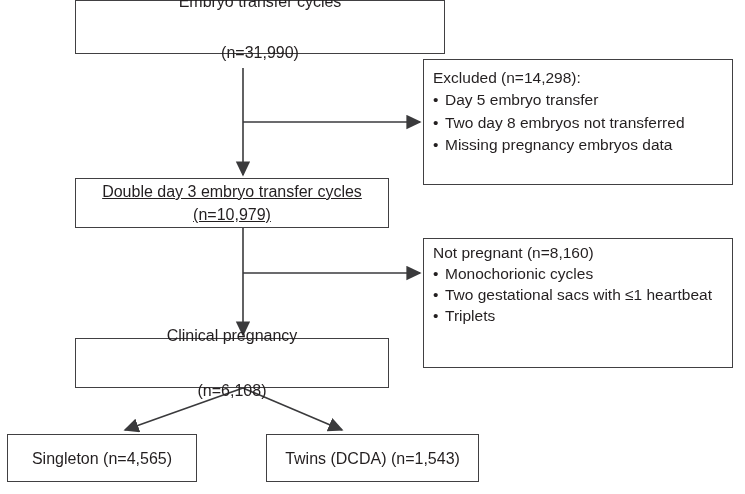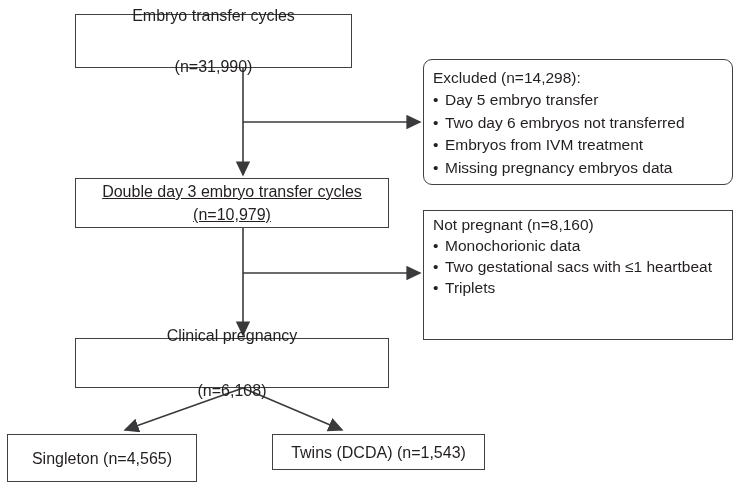--- a/index.html
+++ b/index.html
@@ -31,21 +31,21 @@
     justify-content: center;
     text-align: center;
     font-size: 16px;
     line-height: 23px;
   }
   .box.side {
     font-size: 15.5px;
     padding: 7px 9px 4px 9px;
   }
   .box.side .line { line-height: 22.4px; white-space: nowrap; }
-  #box-not-pregnant { padding-top: 3px; }
+  #box-not-pregnant { padding-top: 3px; margin-top: 28px; }
   #box-not-pregnant .line { line-height: 21px; }
   .bullet { display: inline-block; width: 12px; }
   svg.connectors {
     position: absolute;
     left: 0; top: 0;
     width: 745px; height: 494px;
     pointer-events: none;
   }
   svg.connectors line { stroke: var(--c-line); stroke-width: 1.6; }
   #arrowhead path { fill: var(--c-line); }
@@ -62,51 +62,50 @@
       </marker>
     </defs>
     <line x1="243" y1="68" x2="243" y2="175" marker-end="url(#arrowhead)"></line>
     <line x1="243" y1="122" x2="420" y2="122" marker-end="url(#arrowhead)"></line>
     <line x1="243" y1="228" x2="243" y2="335" marker-end="url(#arrowhead)"></line>
     <line x1="243" y1="273" x2="420" y2="273" marker-end="url(#arrowhead)"></line>
     <line x1="243" y1="388" x2="125" y2="430" marker-end="url(#arrowhead)"></line>
     <line x1="243" y1="388" x2="342" y2="430" marker-end="url(#arrowhead)"></line>
   </svg>
 
-  <div class="box center" id="box-embryo-transfer" style="left:75px; top:14px; width:277px; height:54px;gap:28px;">
+  <div class="box center" id="box-embryo-transfer" style="left:75px; top:0; width:370px; height:54px;gap:28px;">
     <span>Embryo transfer cycles</span>
     <span>(n=31,990)</span>
   </div>
 
-  <div class="box side" id="box-excluded1" style="left:423px; top:59px; width:310px; height:126px;border-radius:9px;">
+  <div class="box side" id="box-excluded1" style="left:423px; top:59px; width:310px; height:126px;">
     <div class="line">Excluded (n=14,298):</div>
     <div class="line"><span class="bullet">•</span><span>Day 5 embryo transfer</span></div>
-    <div class="line"><span class="bullet">•</span><span>Two day 6 embryos not transferred</span></div>
-    <div class="line"><span class="bullet">•</span><span>Embryos from IVM treatment</span></div>
+    <div class="line"><span class="bullet">•</span><span>Two day 8 embryos not transferred</span></div>
     <div class="line"><span class="bullet">•</span><span>Missing pregnancy embryos data</span></div>
   </div>
 
   <div class="box center" id="box-double-day3" style="left:75px; top:178px; width:314px; height:50px;text-decoration:underline;">
     <span>Double day 3 embryo transfer cycles</span>
     <span>(n=10,979)</span>
   </div>
 
   <div class="box side" id="box-not-pregnant" style="left:423px; top:210px; width:310px; height:130px;">
     <div class="line">Not pregnant (n=8,160)</div>
-    <div class="line"><span class="bullet">•</span><span>Monochorionic data</span></div>
+    <div class="line"><span class="bullet">•</span><span>Monochorionic cycles</span></div>
     <div class="line"><span class="bullet">•</span><span>Two gestational sacs with ≤1 heartbeat</span></div>
     <div class="line"><span class="bullet">•</span><span>Triplets</span></div>
   </div>
 
   <div class="box center" id="box-clinical" style="left:75px; top:338px; width:314px; height:50px;gap:32px;">
     <span>Clinical pregnancy</span>
     <span>(n=6,108)</span>
   </div>
 
   <div class="box center" id="box-singleton" style="left:7px; top:434px; width:190px; height:48px;">
     <span>Singleton (n=4,565)</span>
   </div>
 
-  <div class="box center" id="box-twins" style="left:272px; top:434px; width:213px; height:36px;">
+  <div class="box center" id="box-twins" style="left:266px; top:434px; width:213px; height:48px;">
     <span>Twins (DCDA) (n=1,543)</span>
   </div>
 
 </div>
 
 </body></html>

